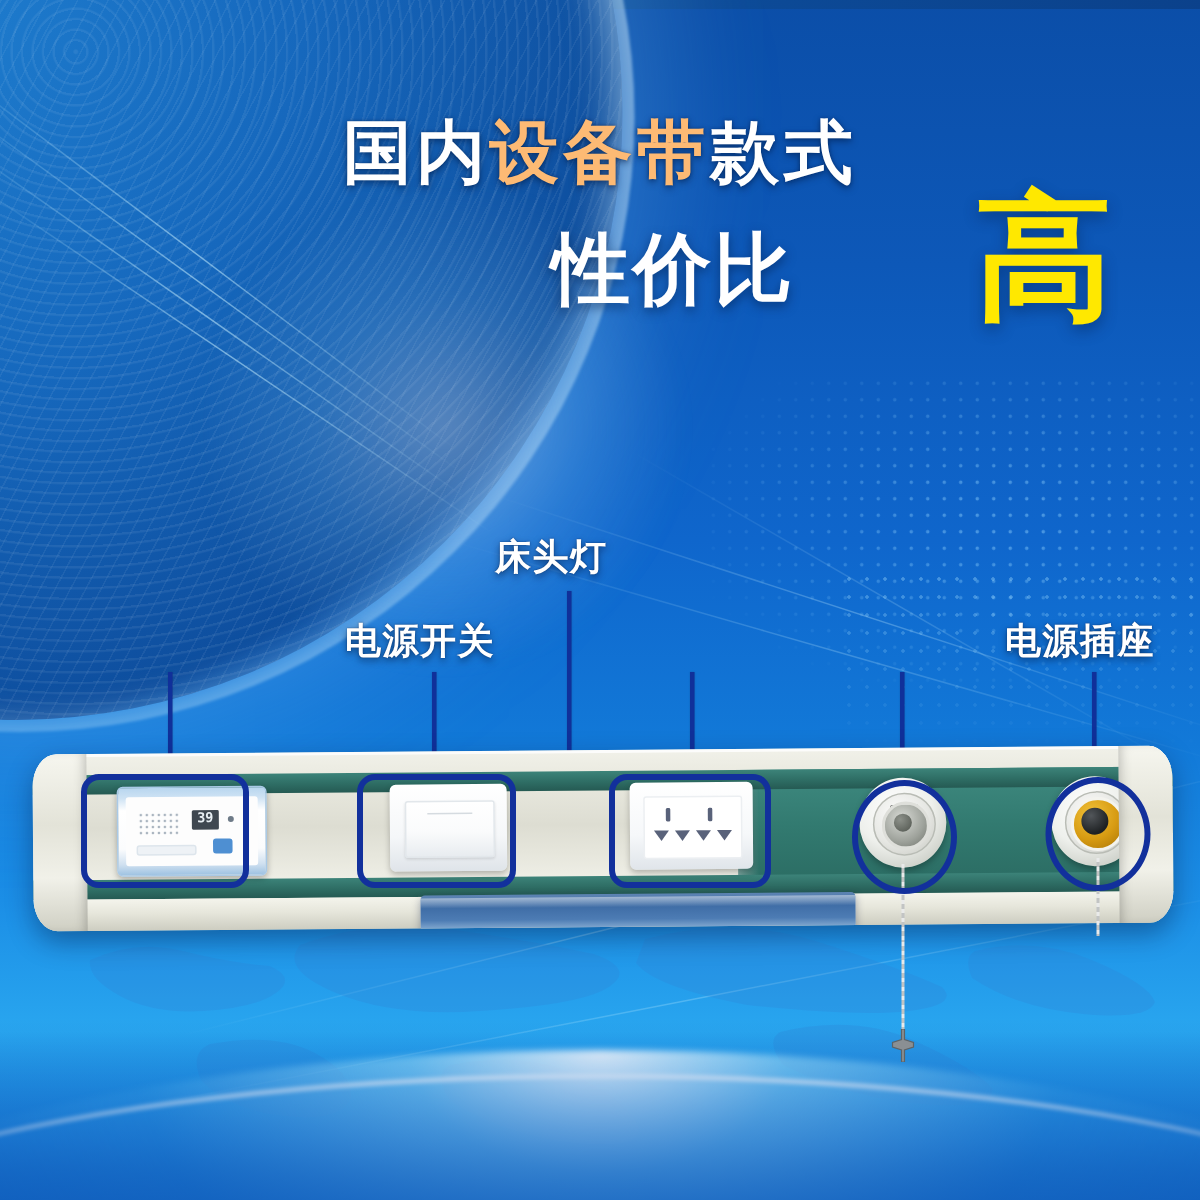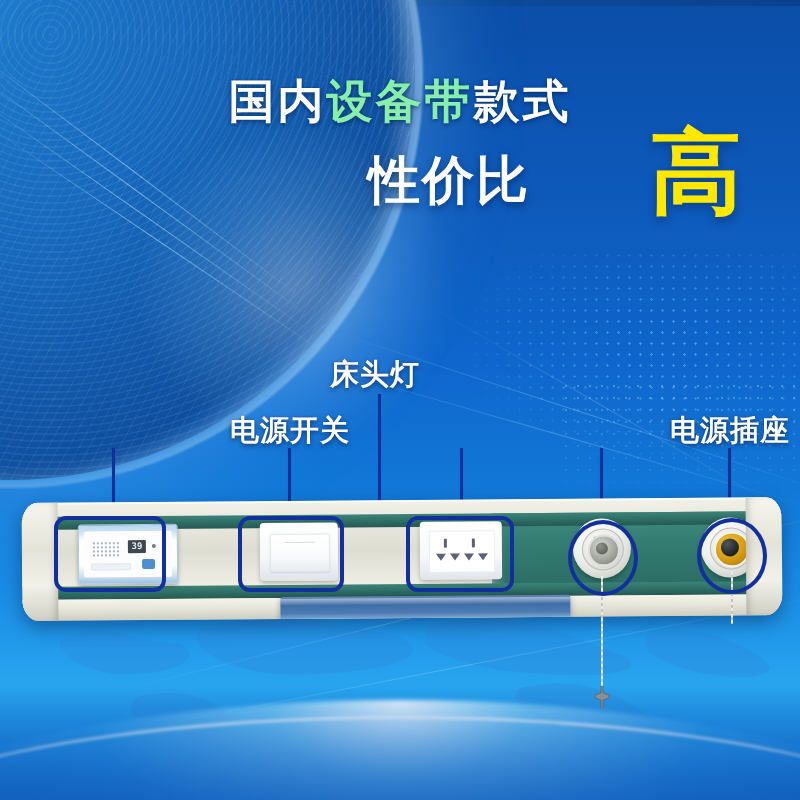--- a/index.html
+++ b/index.html
@@ -99,39 +99,39 @@
 
   
   .headline{position:absolute;left:0;top:78px;width:800px;}
   .hl-line1{
     text-align:center;font-size:46px;font-weight:bold;letter-spacing:3px;line-height:1;
     text-shadow:0 2px 5px rgba(0,28,70,.55),0 0 2px rgba(0,30,80,.5);
     white-space:nowrap;
   }
   .hl-line1 span{display:inline-block;}
   .w{color:#ffffff;}
-  .y{color:#86efac;}
+  .y{color:#fdba74;}
   .hl-line2{
     position:relative;margin-top:24px;height:86px;
   }
   .hl-sub{
     position:absolute;left:368px;top:6px;
     font-size:52px;font-weight:bold;color:#ffffff;letter-spacing:2px;line-height:1;
     text-shadow:0 3px 7px rgba(0,28,70,.55);
   }
   .hl-big{
     position:absolute;left:650px;top:-22px;
     font-size:92px;font-weight:bold;color:#ffe800;line-height:1;
     text-shadow:0 4px 10px rgba(0,30,80,.45);
   }
 
   
   .labels{position:absolute;left:0;top:0;width:800px;height:800px;}
   .label{
-    position:absolute;color:#ffffff;font-weight:bold;font-size:29px;
+    position:absolute;color:#ffffff;font-weight:bold;font-size:24px;
     letter-spacing:1px;white-space:nowrap;line-height:1;
     text-shadow:0 2px 5px rgba(0,25,65,.60),0 0 1px rgba(0,30,80,.8);
   }
   .leader{
     position:absolute;width:3px;background:#10309a;
     box-shadow:0 0 1px rgba(0,0,0,.25);
   }
 
   
   .panel-wrap{position:absolute;left:22px;top:500px;width:760px;height:135px;}

